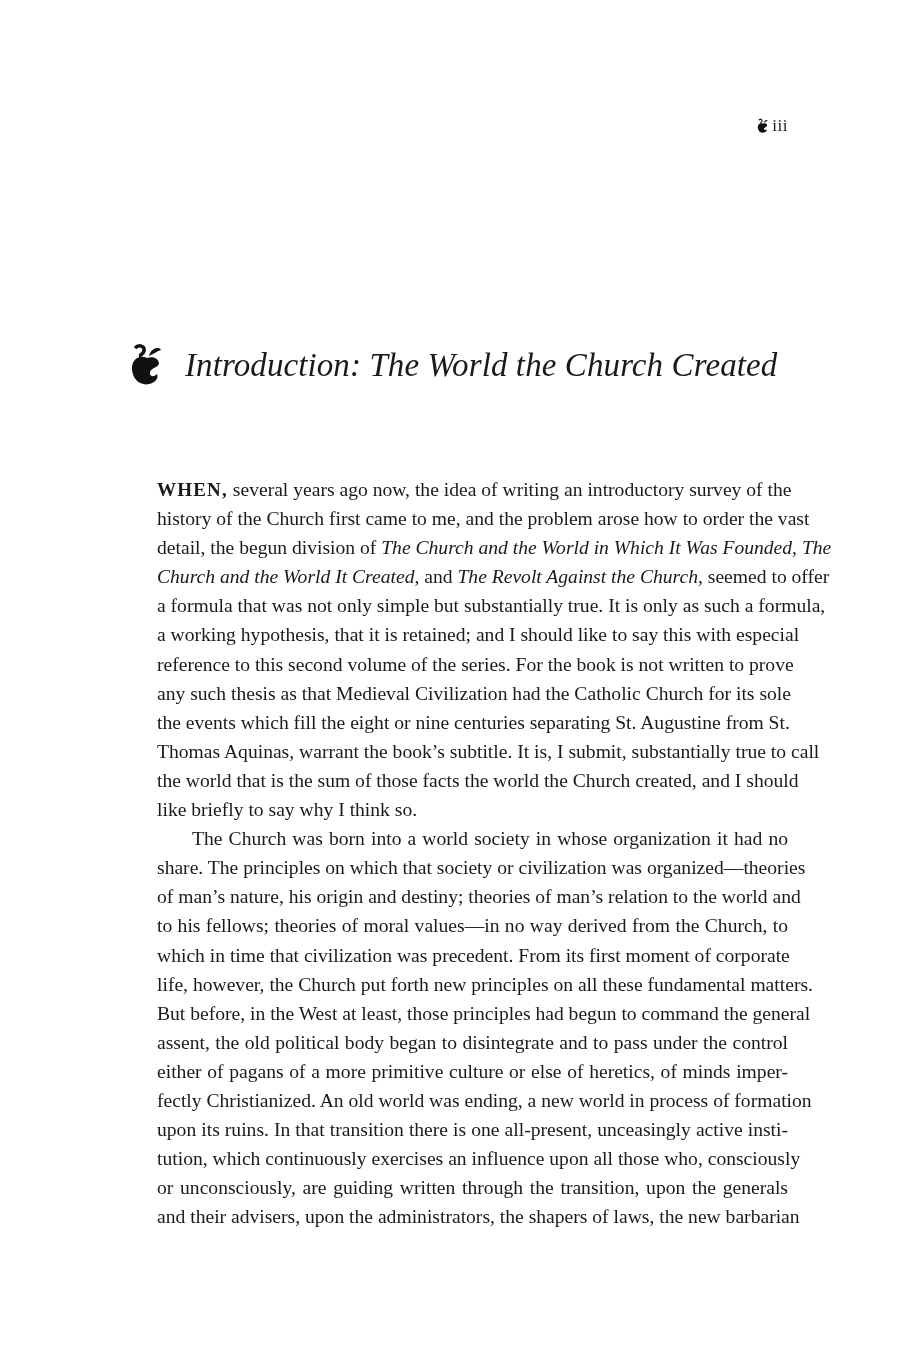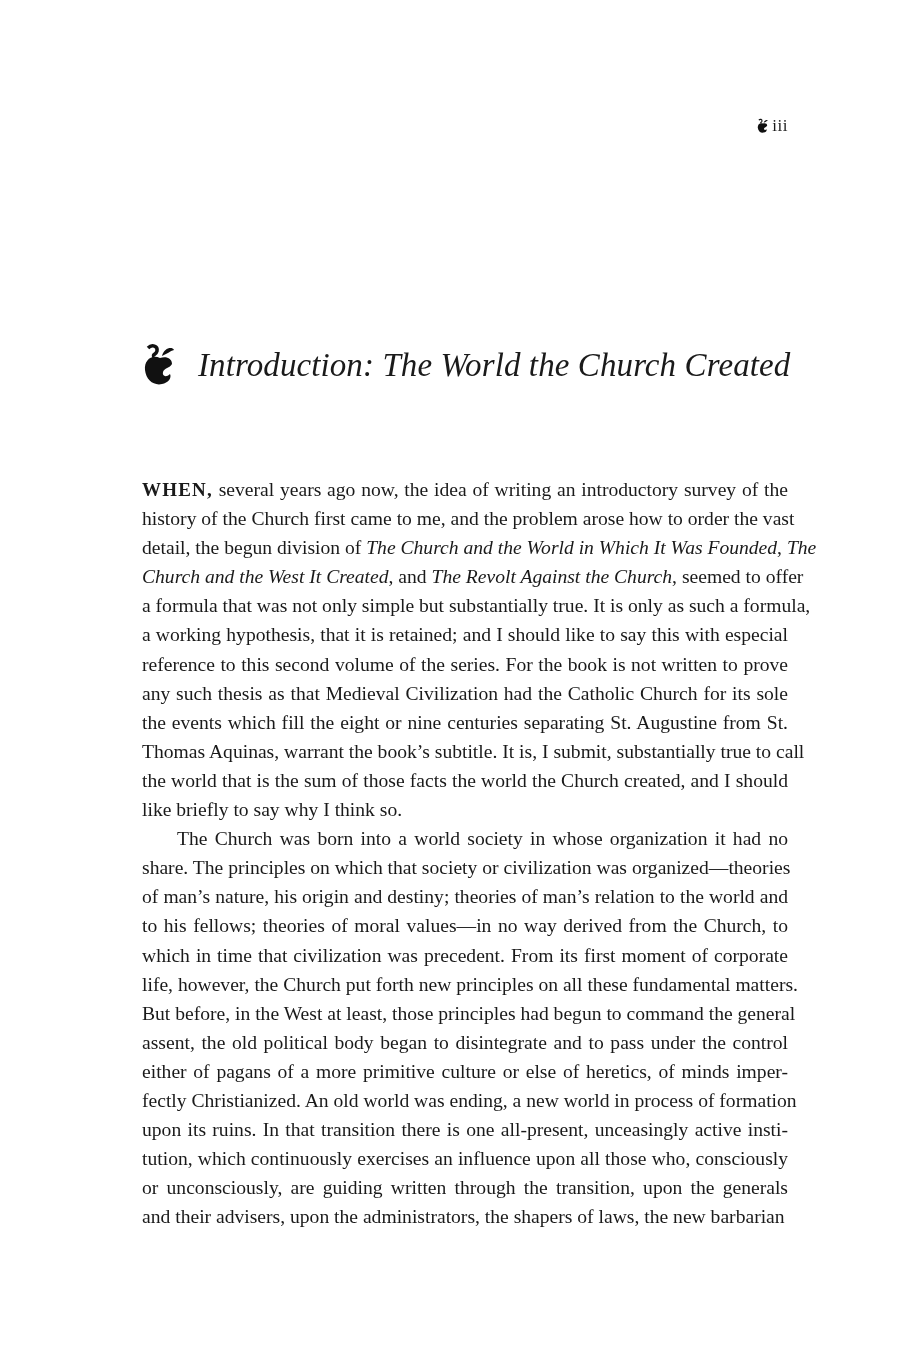--- a/index.html
+++ b/index.html
@@ -4,27 +4,27 @@
   <style>
     html, body { margin: 0; padding: 0; background: #ffffff; }
     body { width: 900px; height: 1350px; position: relative; overflow: hidden;
            font-family: "Liberation Serif", "DejaVu Serif", serif; color: #1a1a1a; }
 
     .running-head { position: absolute; top: 114px; right: 112px; height: 24px;
                     display: flex; align-items: center; gap: 2px; }
     .running-head .orn { width: 14px; height: 16px; display: inline-block; }
     .running-head .folio { font-size: 17px; letter-spacing: 0.5px; }
 
-    .chapter-head { position: absolute; top: 342px; left: 142px; display: flex; align-items: center; }
+    .chapter-head { position: absolute; top: 342px; left: 129px; display: flex; align-items: center; }
     .chapter-head .orn { width: 36px; height: 46px; display: inline-block; margin-right: 20px; }
     .chapter-title { font-style: italic; font-size: 33px; letter-spacing: 0.1px; white-space: nowrap; }
 
     .body-text { position: absolute; left: 142px; top: 475px; width: 646px; }
     .line { height: 29.1px; line-height: 29.1px; font-size: 19.6px; white-space: nowrap;
-            text-align: justify; text-align-last: justify; }
+            text-align: justify; text-align-last: justify; margin-left: 15px; }
     .line.last { text-align-last: left; }
     .line.indent { padding-left: 35px; }
     .smallcaps { font-weight: bold; letter-spacing: 1.2px; font-size: 19px; }
     i { font-style: italic; }
   </style>
 </head>
 <body>
 
 <div class="running-head">
   <span class="orn">
@@ -46,21 +46,21 @@
     </svg>
   </span>
   <span class="chapter-title">Introduction: The World the Church Created</span>
 </div>
 
 <div class="body-text" id="body-text">
     <div>
       <div class="line"><span class="smallcaps">WHEN,</span><span> several years ago now, the idea of writing an introductory survey of the</span></div>
       <div class="line"><span>history of the Church first came to me, and the problem arose how to order the vast</span></div>
       <div class="line"><span>detail, the begun division of </span><i>The Church and the World in Which It Was Founded</i><span>, </span><i>The</i></div>
-      <div class="line"><i>Church and the West It Created</i><span>, and </span><i>The Revolt Against the Church</i><span>, seemed to offer</span></div>
+      <div class="line"><i>Church and the World It Created</i><span>, and </span><i>The Revolt Against the Church</i><span>, seemed to offer</span></div>
       <div class="line"><span>a formula that was not only simple but substantially true. It is only as such a formula,</span></div>
       <div class="line"><span>a working hypothesis, that it is retained; and I should like to say this with especial</span></div>
       <div class="line"><span>reference to this second volume of the series. For the book is not written to prove</span></div>
       <div class="line"><span>any such thesis as that Medieval Civilization had the Catholic Church for its sole</span></div>
       <div class="line"><span>the events which fill the eight or nine centuries separating St. Augustine from St.</span></div>
       <div class="line"><span>Thomas Aquinas, warrant the book’s subtitle. It is, I submit, substantially true to call</span></div>
       <div class="line"><span>the world that is the sum of those facts the world the Church created, and I should</span></div>
       <div class="line last"><span>like briefly to say why I think so.</span></div>
     </div>
     <div>

